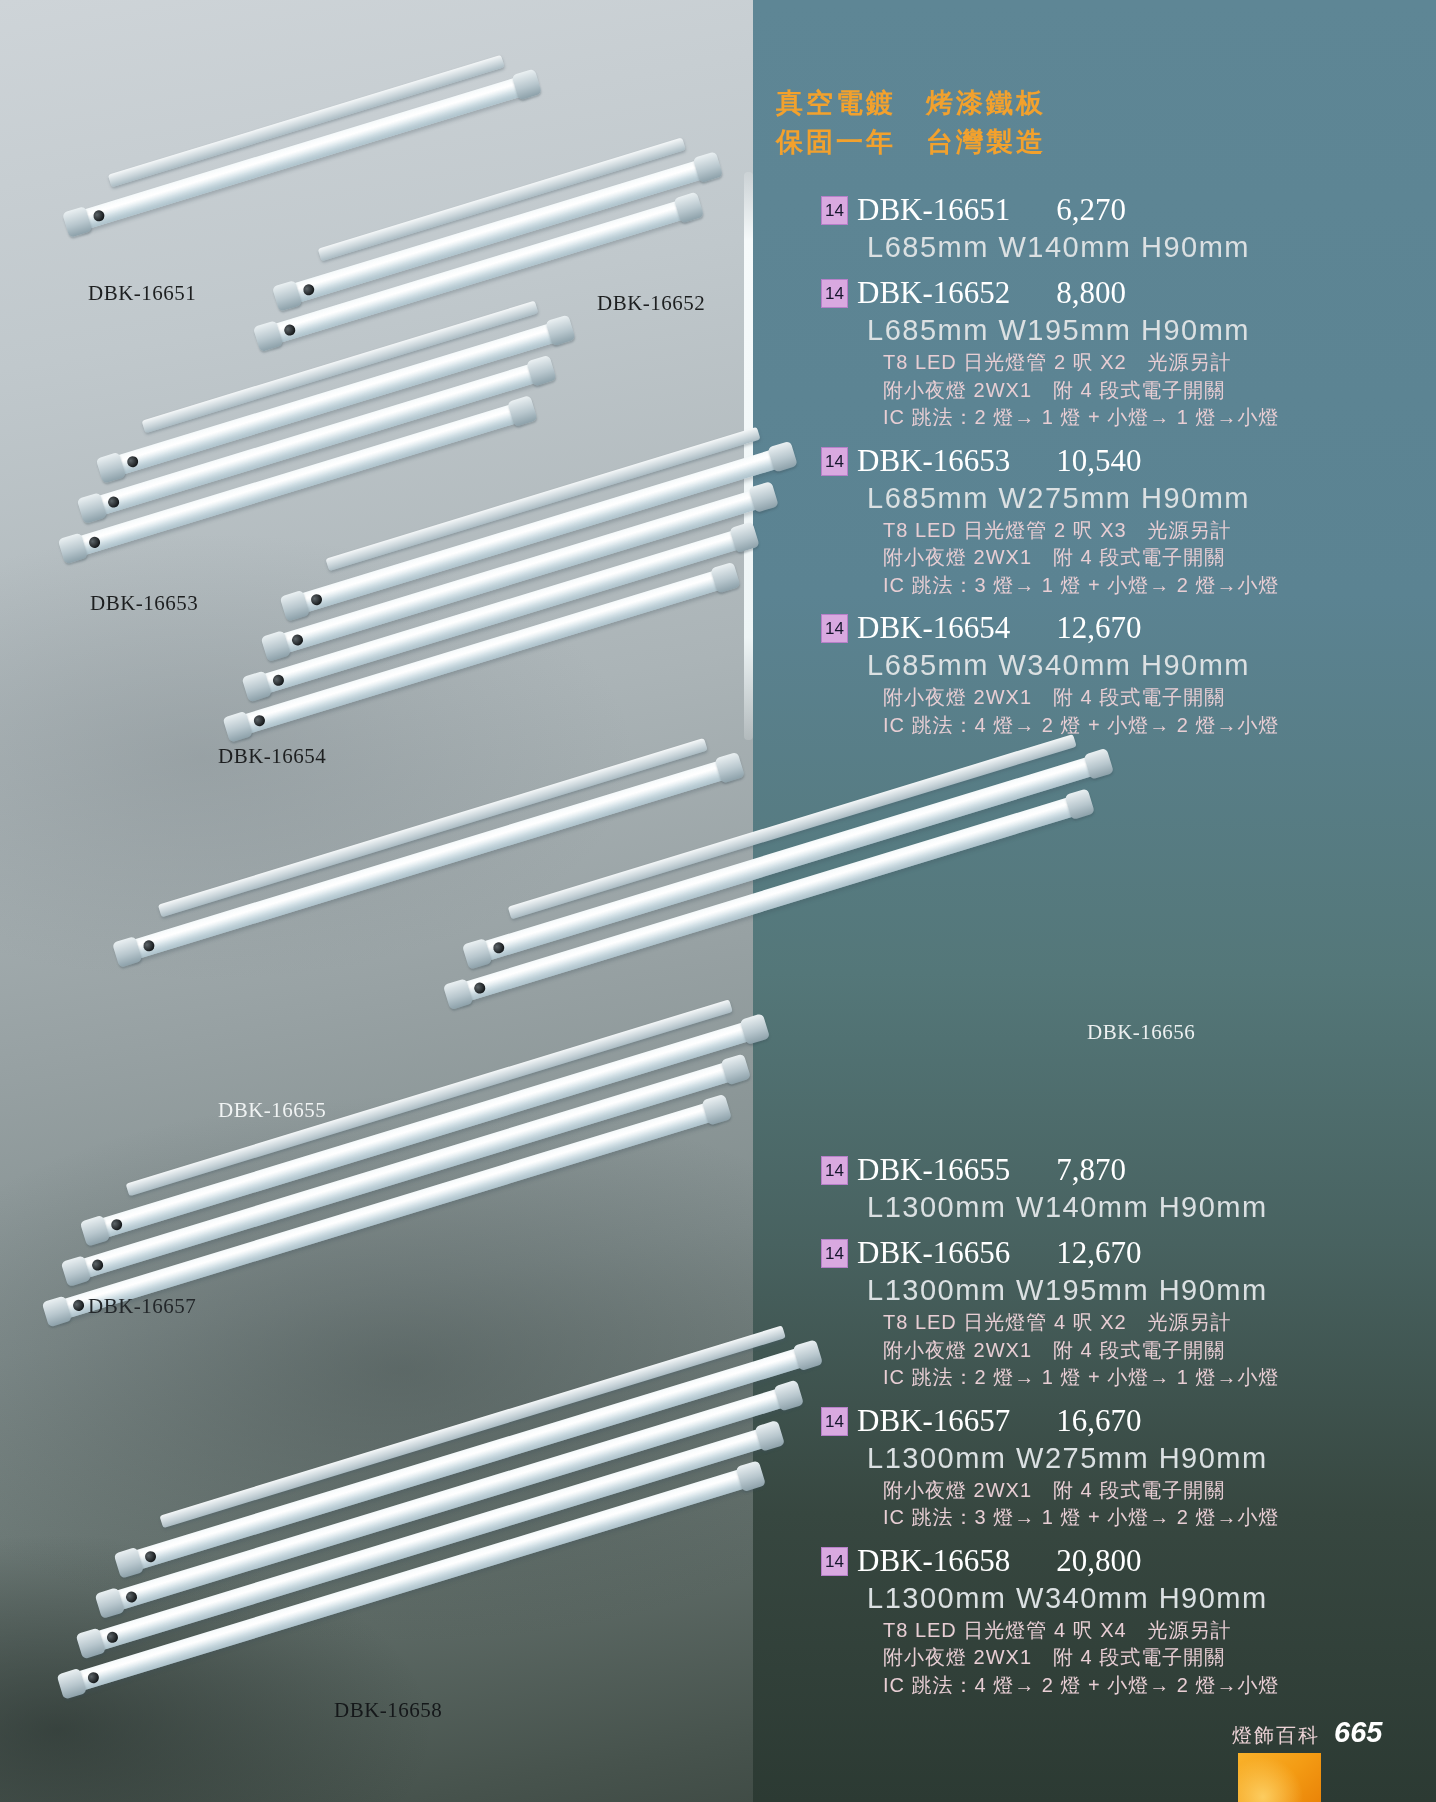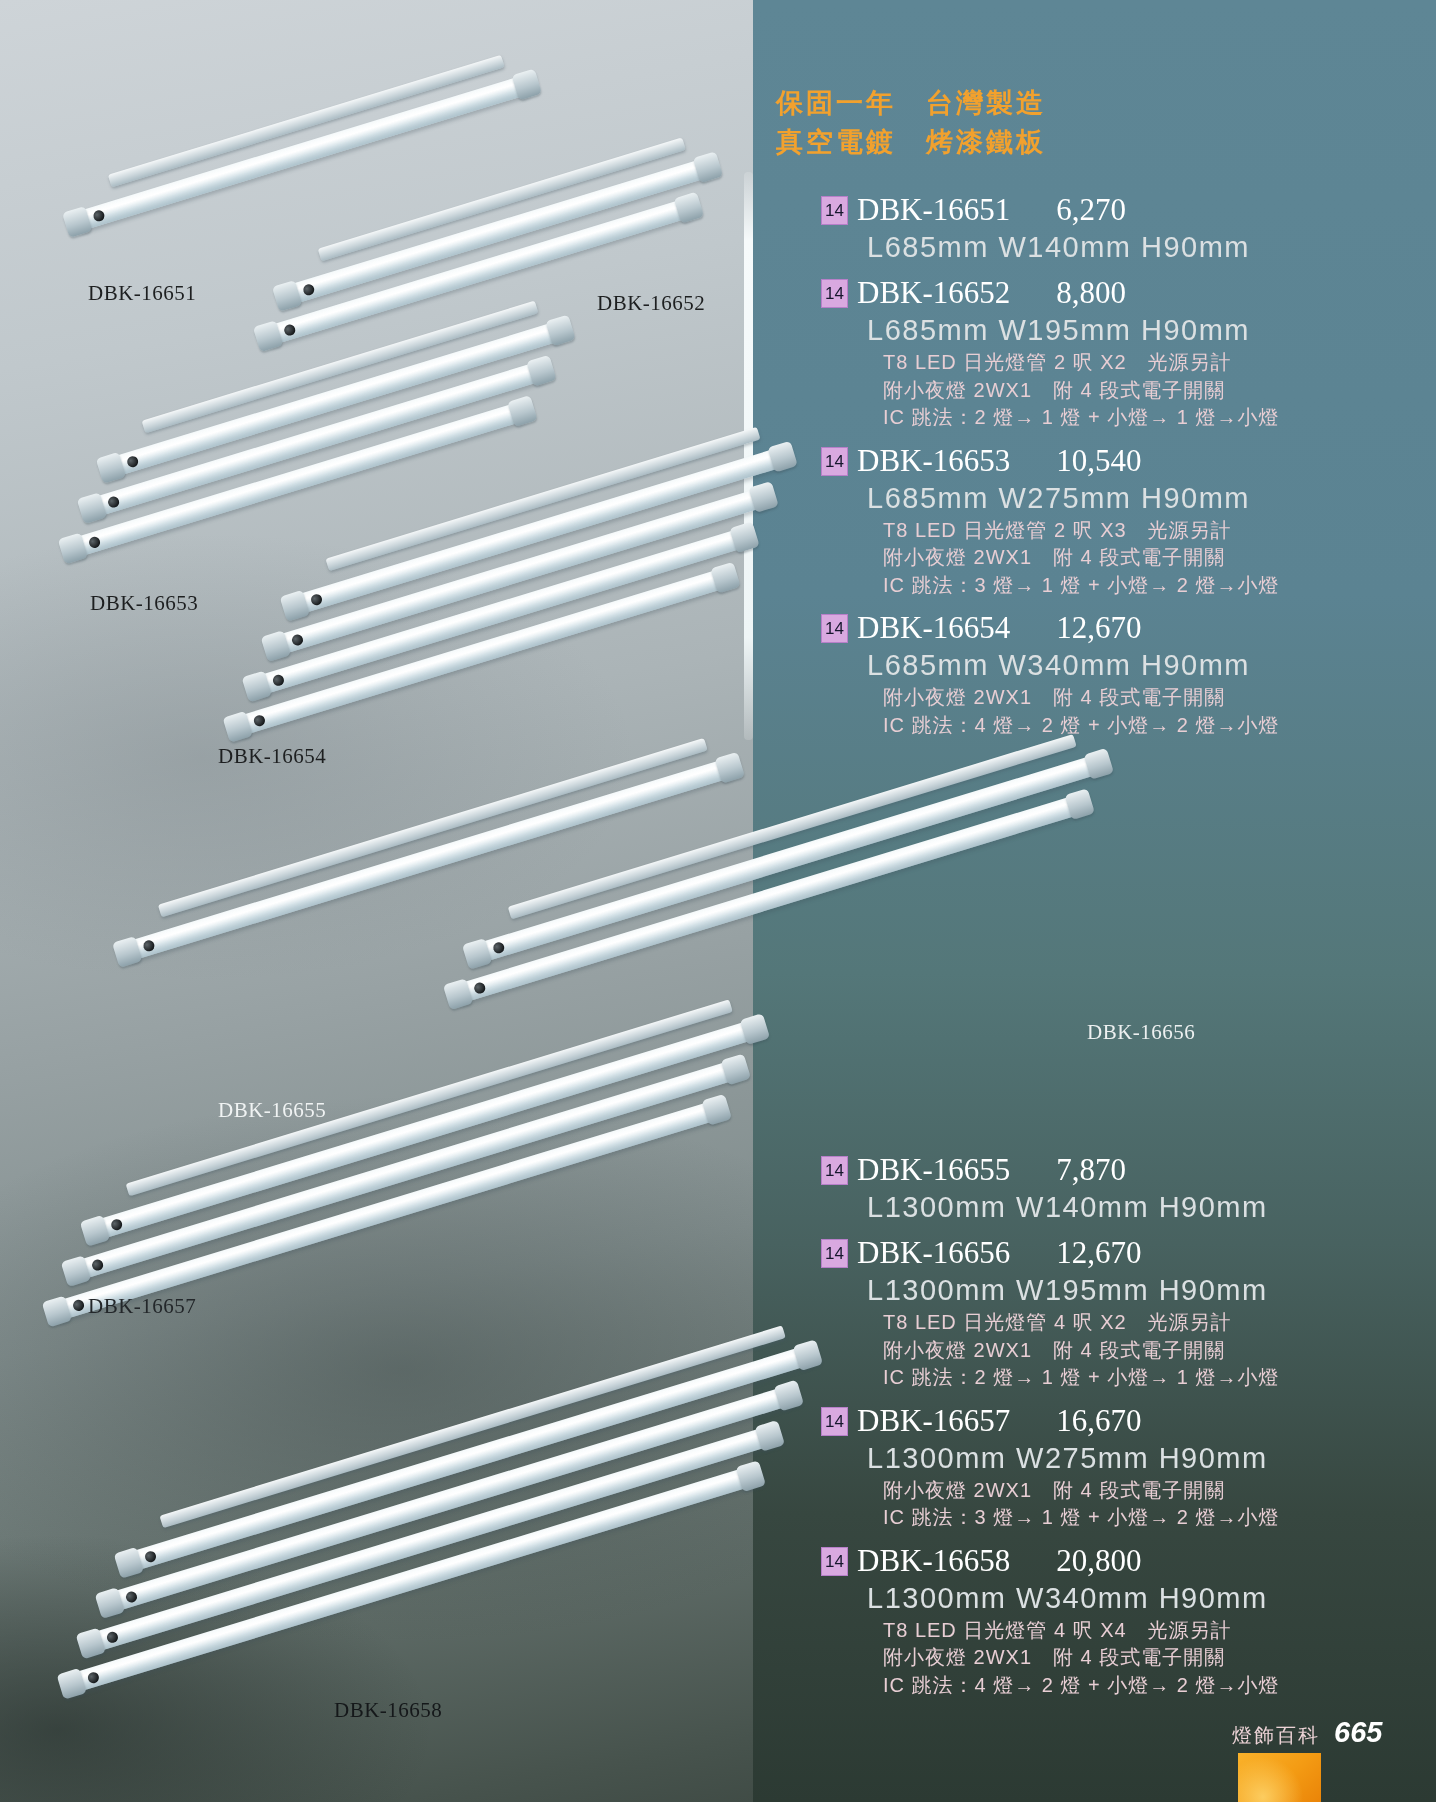--- a/index.html
+++ b/index.html
@@ -240,22 +240,22 @@
   <span class="photo-label pl1">DBK-16651</span>
   <span class="photo-label pl2">DBK-16652</span>
   <span class="photo-label pl3">DBK-16653</span>
   <span class="photo-label pl4">DBK-16654</span>
   <span class="photo-label pl5">DBK-16655</span>
   <span class="photo-label pl6">DBK-16656</span>
   <span class="photo-label pl7">DBK-16657</span>
   <span class="photo-label pl8">DBK-16658</span>
 
   <div class="catalog-header">
+    <div>真空電鍍　烤漆鐵板</div>
     <div>保固一年　台灣製造</div>
-    <div>真空電鍍　烤漆鐵板</div>
   </div>
 
   <div class="product-group group-1" id="group1">
       <div class="product-block">
         <div class="product-heading"><span class="badge">14</span><span class="code">DBK-16651</span><span class="price">6,270</span></div>
         <div class="dims">L685mm  W140mm  H90mm</div>
       </div>
       <div class="product-block">
         <div class="product-heading"><span class="badge">14</span><span class="code">DBK-16652</span><span class="price">8,800</span></div>
         <div class="dims">L685mm  W195mm  H90mm</div>

